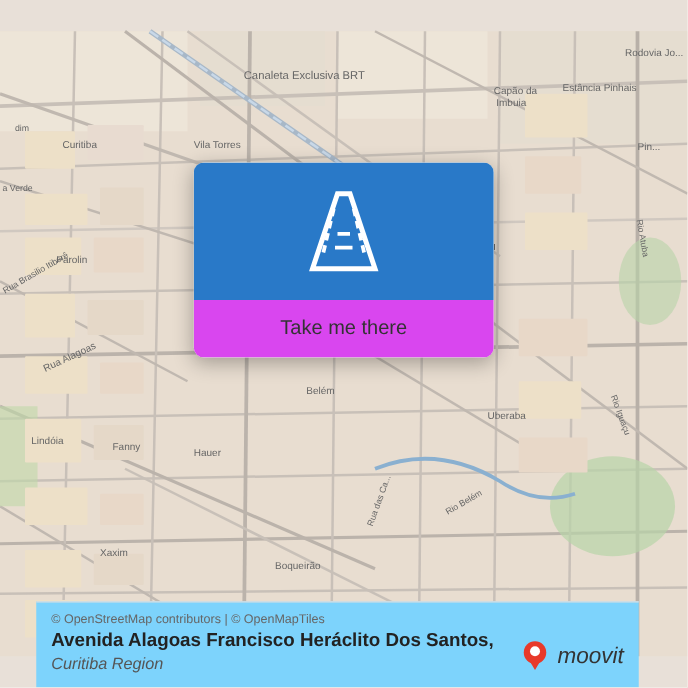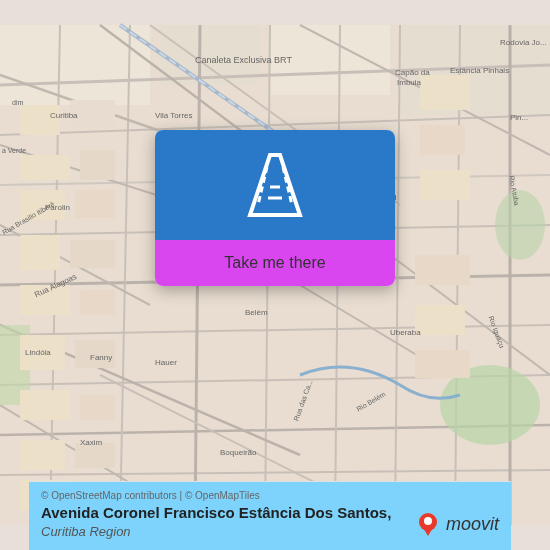--- a/index.html
+++ b/index.html
@@ -239,21 +239,21 @@
         <line x1="35" y1="42" x2="45" y2="42" stroke="white" stroke-width="3"></line>
         <line x1="33" y1="53" x2="47" y2="53" stroke="white" stroke-width="3"></line>
       </svg>
     </div>
     <button class="card-button">Take me there</button>
   </div>
 
   <div class="bottom-bar">
     <div class="attribution">© OpenStreetMap contributors | © OpenMapTiles</div>
     <div>
-      <span class="place-name">Avenida Coronel Francisco Estância Dos Santos,</span>
+      <span class="place-name">Avenida Alagoas Francisco Heráclito Dos Santos,</span>
       <br>
       <span class="place-region">Curitiba Region</span>
     </div>
 
     <div class="moovit-logo">
 
       <svg class="moovit-pin" viewBox="0 0 28 28" xmlns="http://www.w3.org/2000/svg">
         <ellipse cx="14" cy="12" rx="9" ry="9" fill="#e8392a"></ellipse>
         <polygon points="14,26 8,16 20,16" fill="#e8392a"></polygon>
         <circle cx="14" cy="11" r="4" fill="white"></circle>

